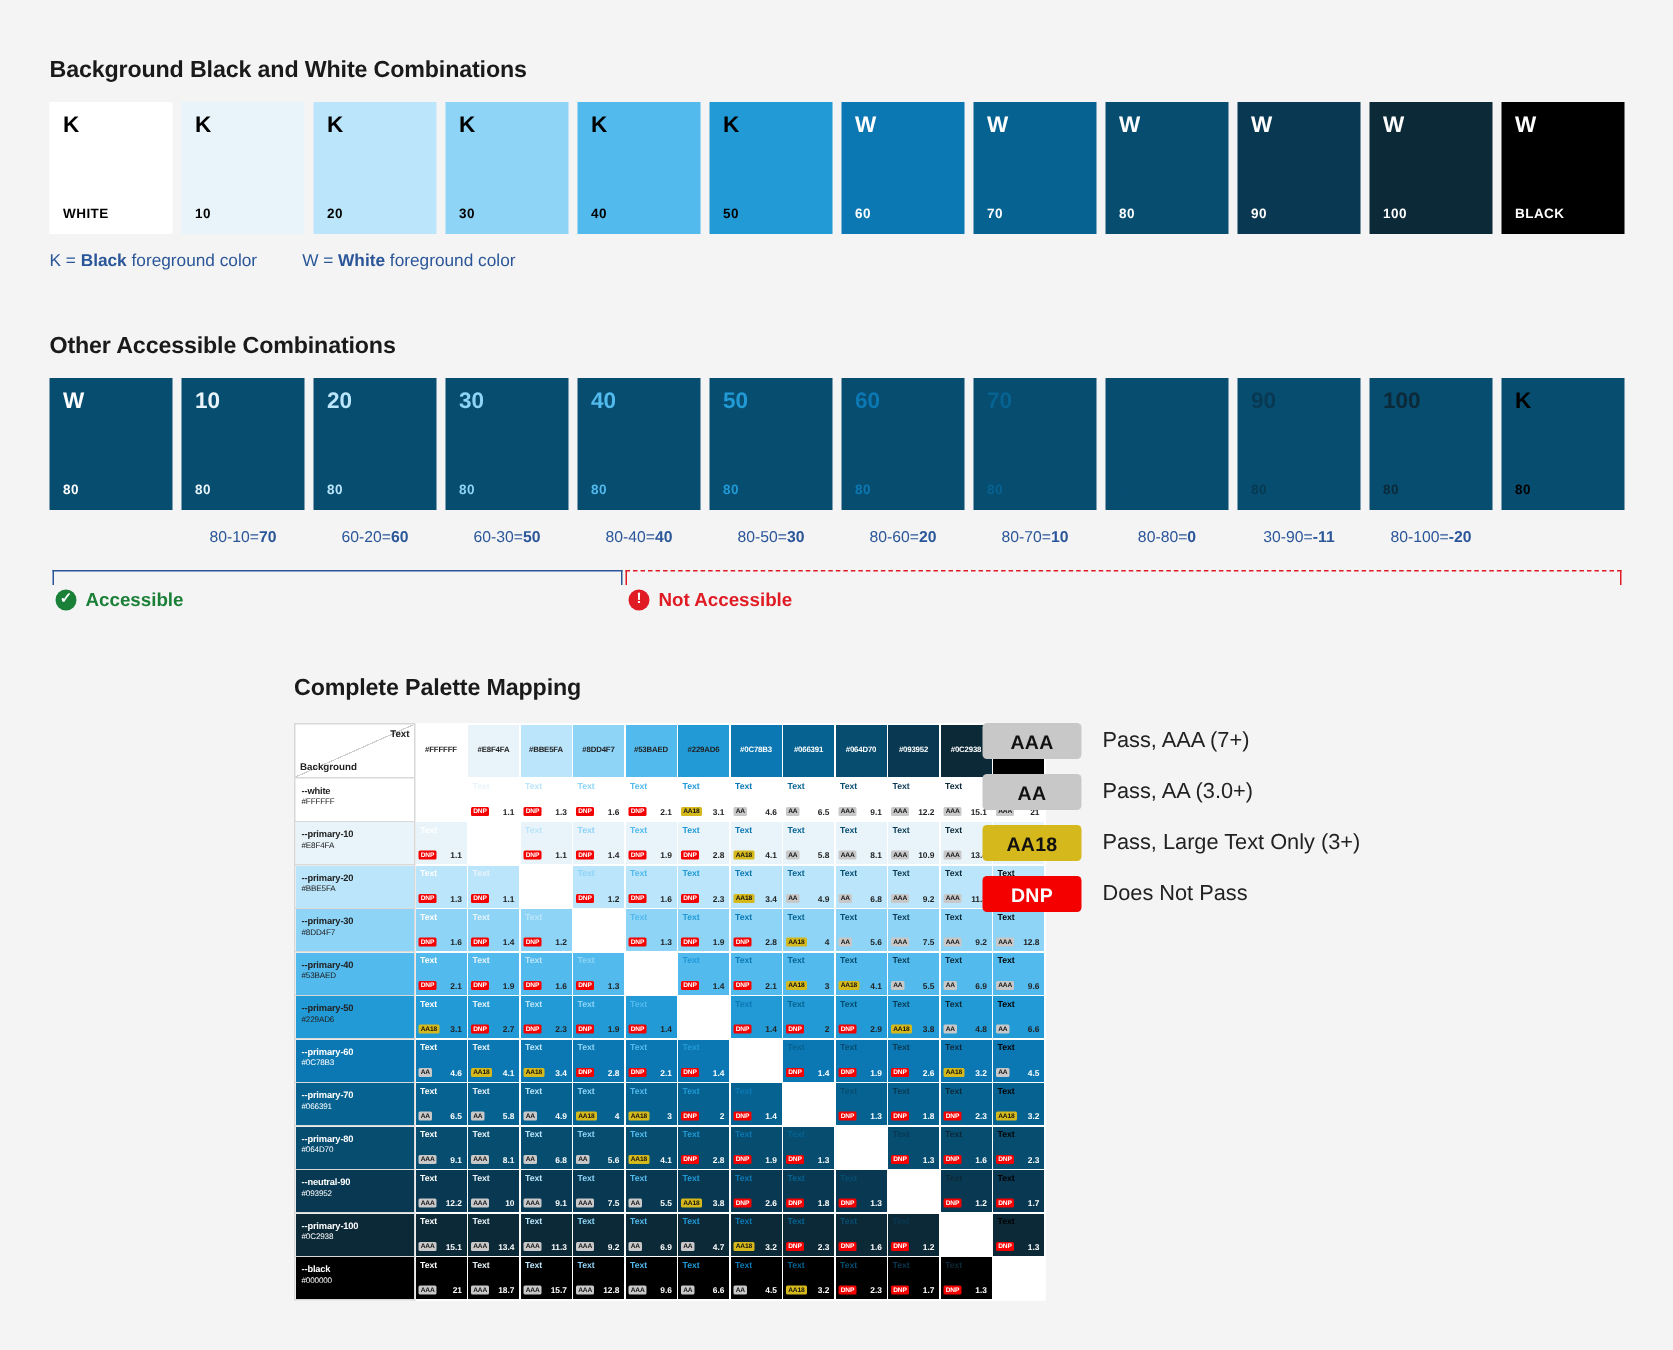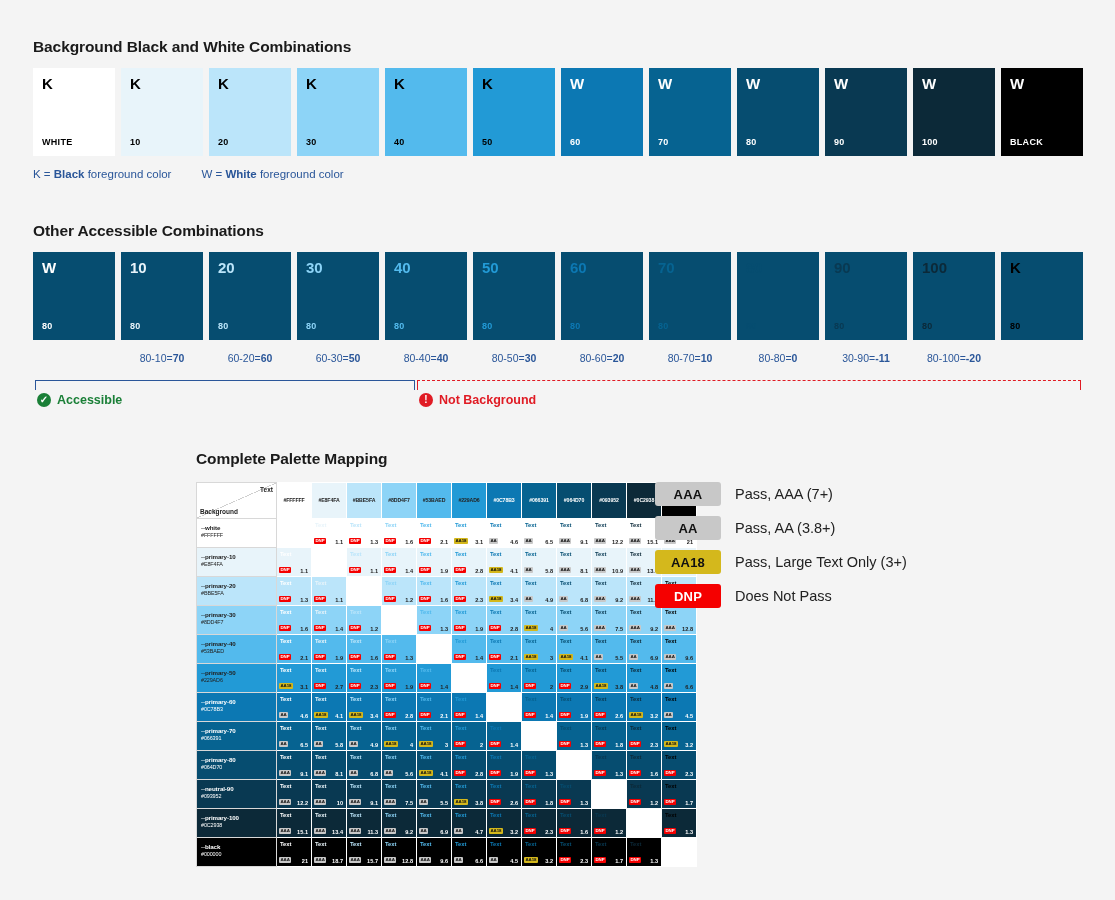--- a/index.html
+++ b/index.html
@@ -320,21 +320,21 @@
       </div>
     </div>
 
     <div class="status-row">
       <div class="status ok">
         <span class="icon-circ">✓</span>
         <span>Accessible</span>
       </div>
       <div class="status no">
         <span class="icon-circ">!</span>
-        <span>Not Background</span>
+        <span>Not Accessible</span>
       </div>
     </div>
   </div>
 
   <div class="sec3">
     <h2 class="section-title">Complete Palette Mapping</h2>
     <table class="matrix" id="matrix-table">
         <thead>
           <tr>
             <th class="corner">
@@ -1129,21 +1129,21 @@
       </table>
   </div>
 
   <div class="legend" id="legend">
       <div class="legend-row">
         <div class="legend-chip" style="background: rgb(200, 200, 200); color: rgb(17, 17, 17);">AAA</div>
         <div class="legend-text">Pass, AAA (7+)</div>
       </div>
       <div class="legend-row">
         <div class="legend-chip" style="background: rgb(200, 200, 200); color: rgb(17, 17, 17);">AA</div>
-        <div class="legend-text">Pass, AA (3.8+)</div>
+        <div class="legend-text">Pass, AA (3.0+)</div>
       </div>
       <div class="legend-row">
         <div class="legend-chip" style="background: rgb(212, 184, 28); color: rgb(17, 17, 17);">AA18</div>
         <div class="legend-text">Pass, Large Text Only (3+)</div>
       </div>
       <div class="legend-row">
         <div class="legend-chip" style="background: rgb(245, 0, 0); color: rgb(255, 255, 255);">DNP</div>
         <div class="legend-text">Does Not Pass</div>
       </div>
     </div>

